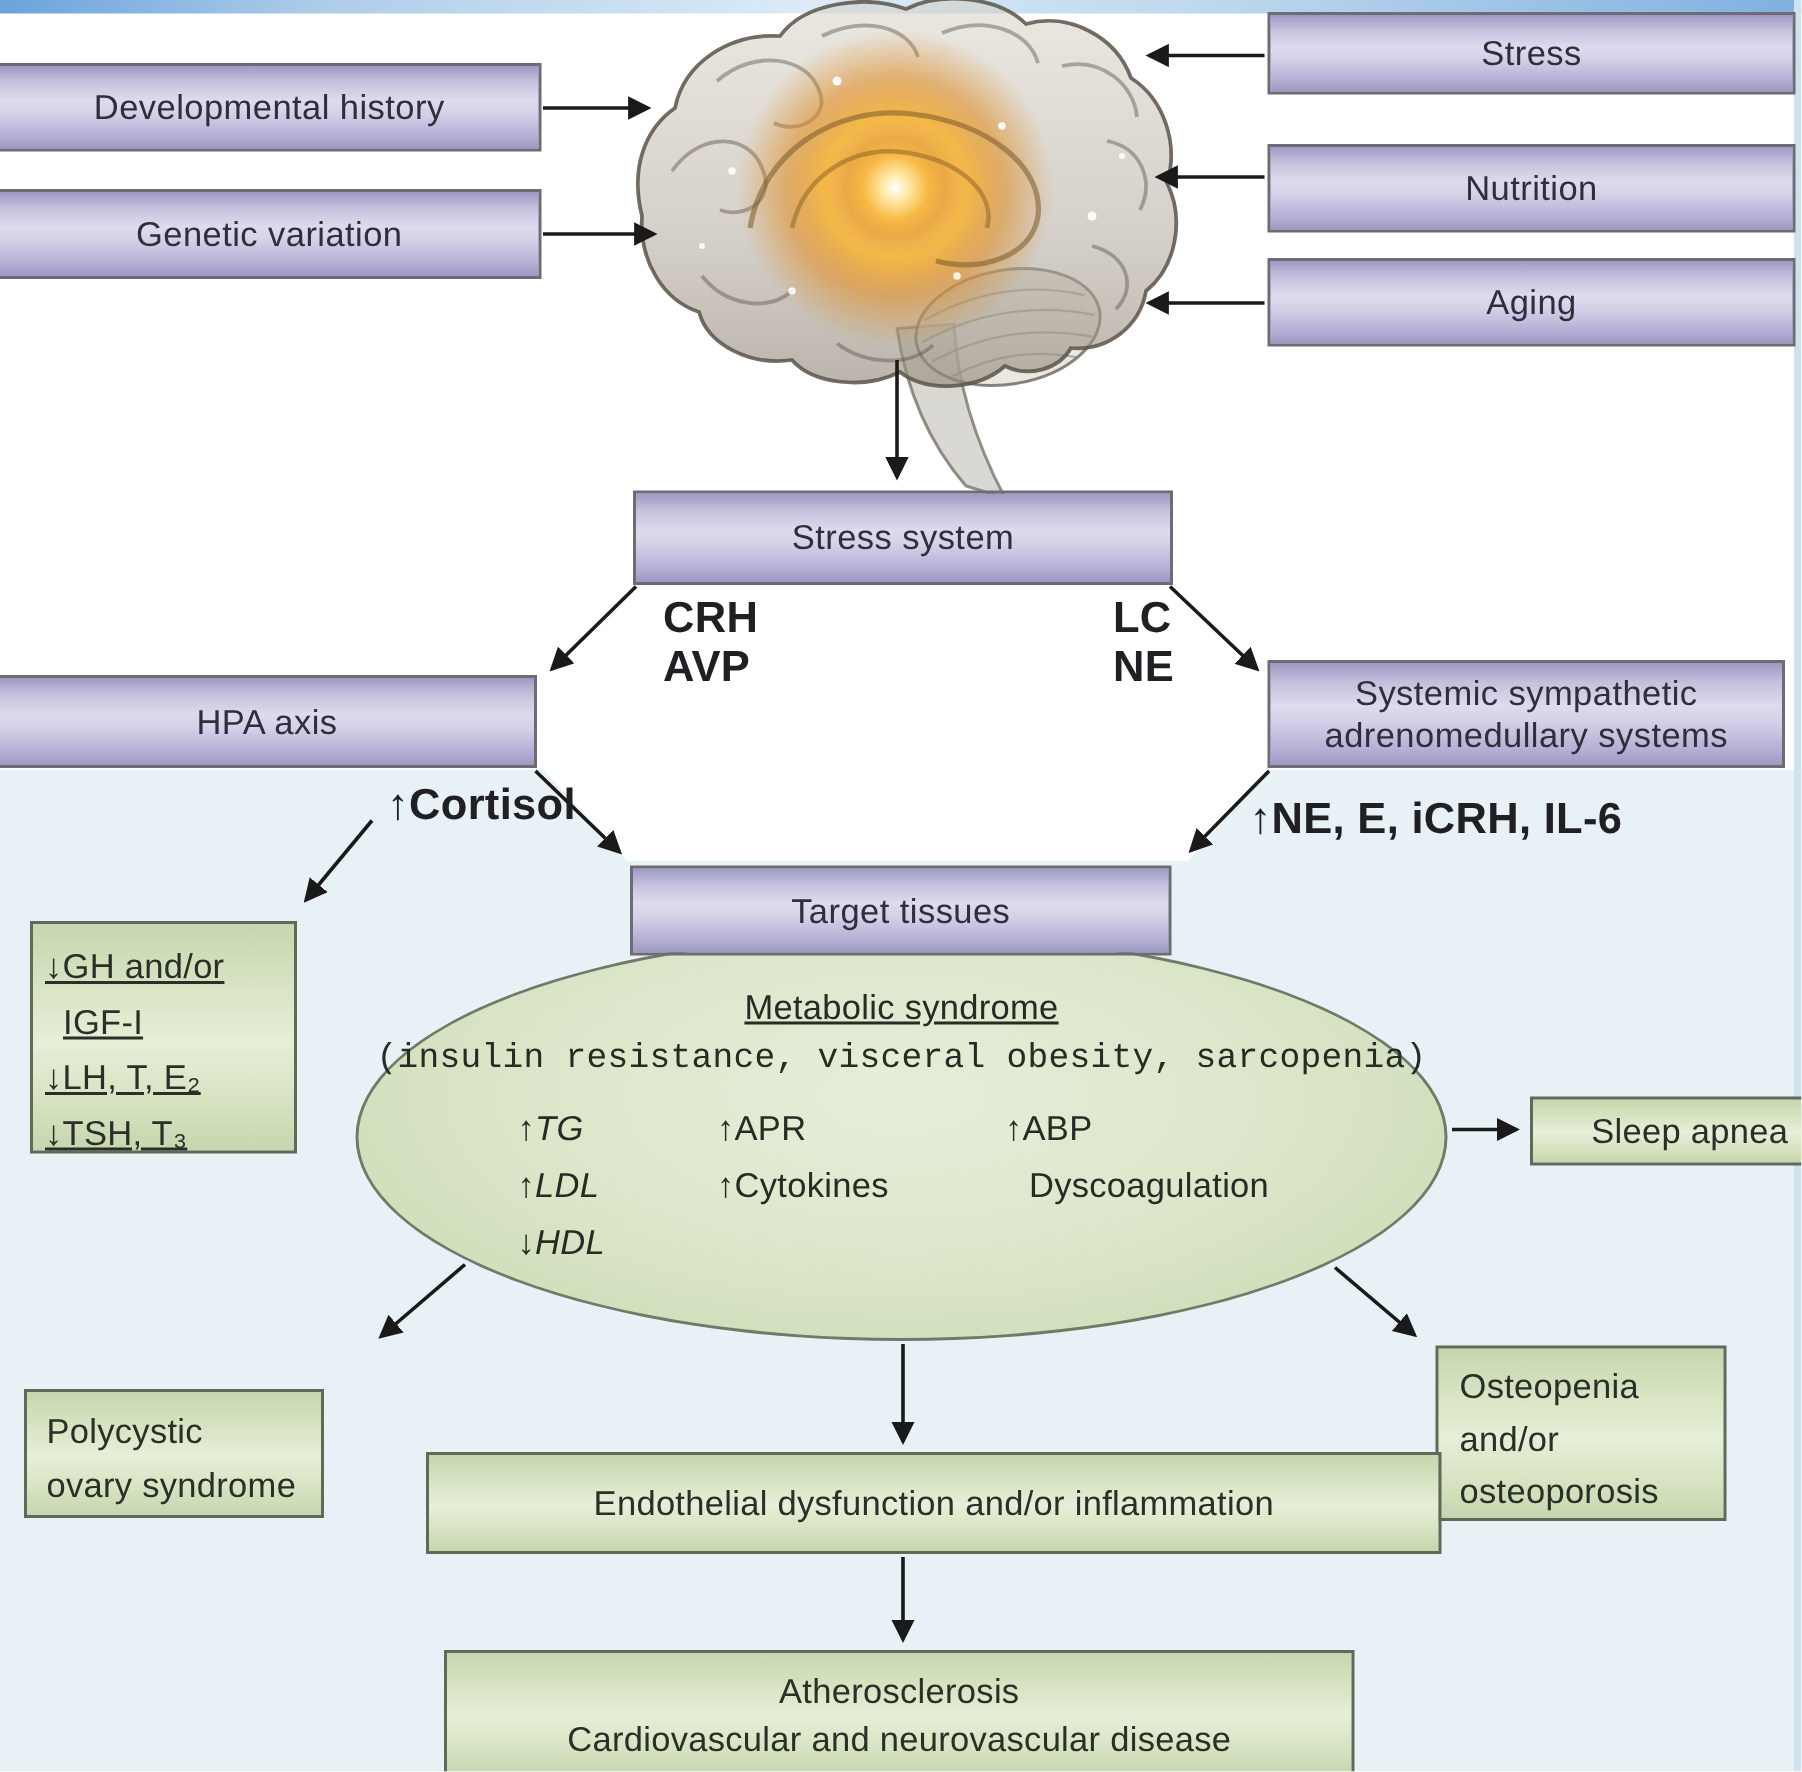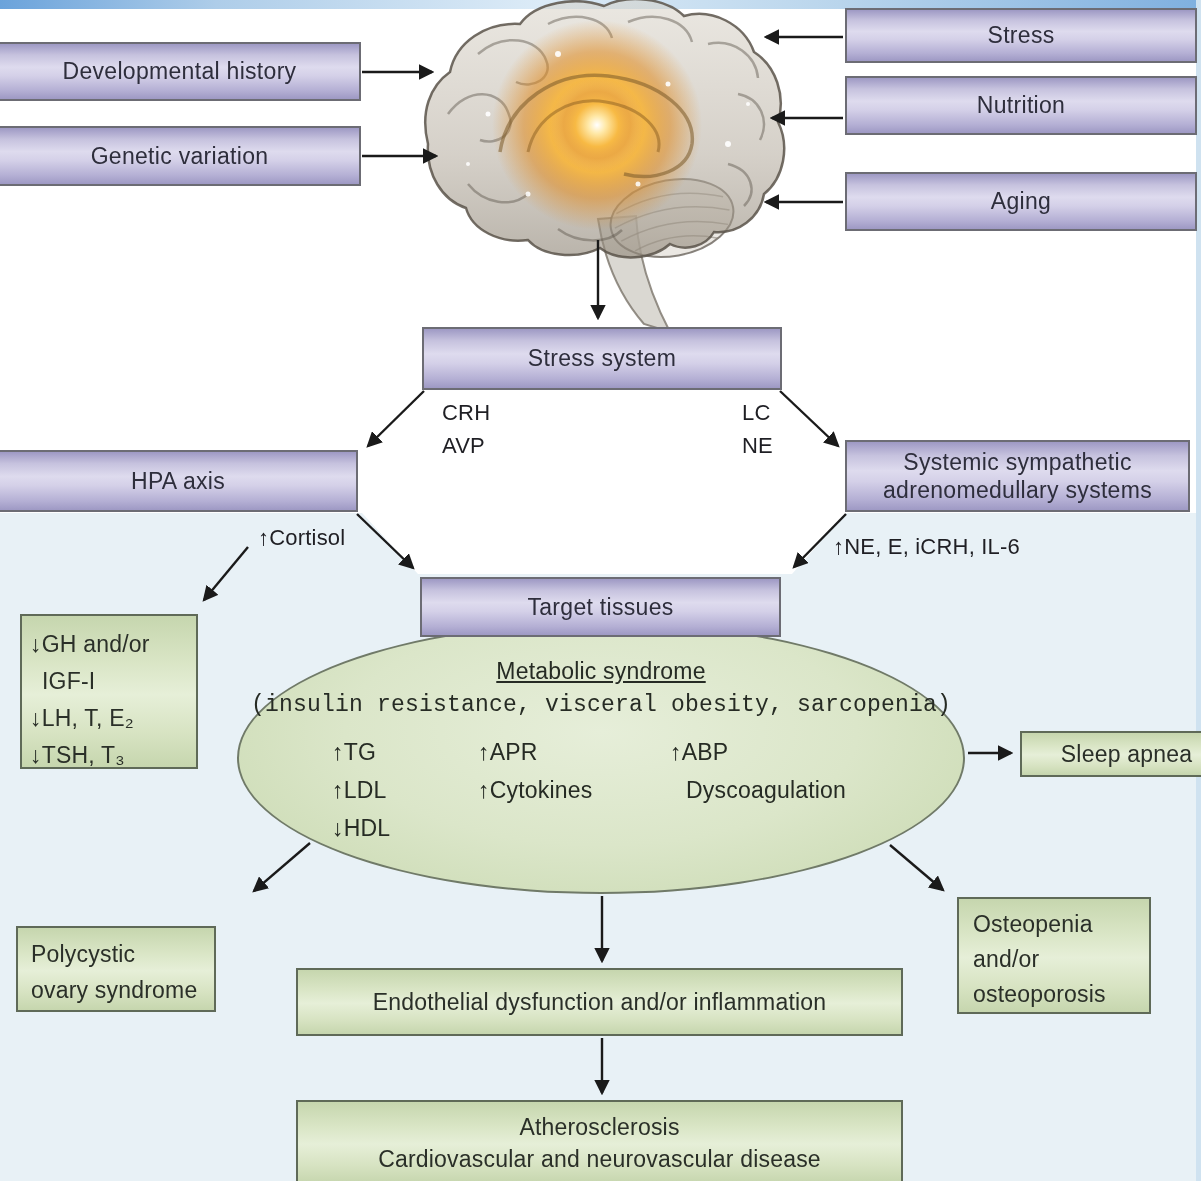--- a/index.html
+++ b/index.html
@@ -20,21 +20,21 @@
   .grn{
     background:linear-gradient(180deg,#c6d6ae 0%,#d9e5c5 30%,#e6efd8 52%,#d7e3c2 78%,#c6d6ae 100%);
     border:2px solid #5f6a58;color:#2a2f28;font-size:23px;letter-spacing:.2px;line-height:30px;
   }
   .grn.left{justify-content:flex-start;text-align:left;}
   .ellipse{
     position:absolute;left:237px;top:622px;width:728px;height:272px;border-radius:50%;z-index:2;
     background:radial-gradient(ellipse at 50% 40%,#e6eed9 0%,#dbe6c9 50%,#cddcb6 85%,#c8d8b0 100%);
     border:2px solid #707a68;box-sizing:border-box;
   }
-  .lbl{position:absolute;z-index:10;color:#1f1f24;font-size:22px;letter-spacing:.2px;line-height:33px;}
+  .lbl{position:absolute;z-index:10;color:#1f1f24;font-size:29px;letter-spacing:.2px;line-height:33px;font-weight:bold;}
   .ell-txt{position:absolute;z-index:10;color:#262b24;font-size:23px;letter-spacing:.2px;}
   .arrows{position:absolute;left:0;top:0;z-index:5;pointer-events:none;}
   .brain{position:absolute;left:408px;top:-6px;z-index:4;}
 </style>
 </head>
 <body>
 
 <div class="canvas">
 
   <div class="top-strip"></div>
@@ -133,21 +133,21 @@
   <div class="box lav" style="left:-2px;top:42px;width:363px;height:59px;">
     <span>Developmental history</span>
   </div>
   <div class="box lav" style="left:-2px;top:126px;width:363px;height:60px;">
     <span>Genetic variation</span>
   </div>
 
   <div class="box lav" style="left:845px;top:8px;width:352px;height:55px;">
     <span>Stress</span>
   </div>
-  <div class="box lav" style="left:845px;top:76px;width:352px;height:59px;">
+  <div class="box lav" style="left:845px;top:96px;width:352px;height:59px;">
     <span>Nutrition</span>
   </div>
   <div class="box lav" style="left:845px;top:172px;width:352px;height:59px;">
     <span>Aging</span>
   </div>
 
   <div class="box lav" style="left:422px;top:327px;width:360px;height:63px;">
     <span>Stress system</span>
   </div>
 
@@ -168,30 +168,30 @@
     <div>adrenomedullary systems</div>
   </div>
 
   <div class="lbl" style="left:258px;top:521px;">↑Cortisol</div>
   <div class="lbl" style="left:833px;top:530px;">↑NE, E, iCRH, IL-6</div>
 
   <div class="box lav" style="left:420px;top:577px;width:361px;height:60px;">
     <span>Target tissues</span>
   </div>
 
-  <div class="box grn left" style="left:20px;top:614px;width:178px;height:155px;align-items:flex-start;padding:10px 0 0 8px;line-height:37px;flex-direction:column;font-size:23px;">
+  <div class="box grn left" style="left:20px;top:614px;width:178px;height:155px;align-items:flex-start;padding:10px 0 0 8px;line-height:37px;flex-direction:column;font-size:23px;text-decoration:underline;">
     <div>↓GH and/or</div>
     <div style="padding-left:12px;">IGF-I</div>
     <div>↓LH, T, E₂</div>
     <div>↓TSH, T₃</div>
   </div>
 
   <div class="ell-txt" style="left:237px;top:658px;width:728px;text-align:center;text-decoration:underline;">Metabolic syndrome</div>
   <div class="ell-txt" style="left:237px;top:692px;width:728px;text-align:center;font-family:Liberation Mono, monospace;">(insulin resistance, visceral obesity, sarcopenia)</div>
-  <div class="ell-txt" style="left:332px;top:733px;line-height:38px;">
+  <div class="ell-txt" style="left:345px;top:733px;line-height:38px;font-style:italic;">
     <div>↑TG</div>
     <div>↑LDL</div>
     <div>↓HDL</div>
   </div>
   <div class="ell-txt" style="left:478px;top:733px;line-height:38px;">
     <div>↑APR</div>
     <div>↑Cytokines</div>
   </div>
   <div class="ell-txt" style="left:670px;top:733px;line-height:38px;">
     <div>↑ABP</div>
@@ -206,21 +206,21 @@
     <div>Polycystic</div>
     <div>ovary syndrome</div>
   </div>
 
   <div class="box grn left" style="left:957px;top:897px;width:194px;height:117px;align-items:flex-start;padding:8px 0 0 14px;flex-direction:column;line-height:35px;">
     <div>Osteopenia</div>
     <div>and/or</div>
     <div>osteoporosis</div>
   </div>
 
-  <div class="box grn" style="left:296px;top:968px;width:607px;height:68px;">
+  <div class="box grn" style="left:284px;top:968px;width:677px;height:68px;">
     <span>Endothelial dysfunction and/or inflammation</span>
   </div>
 
   <div class="box grn" style="left:296px;top:1100px;width:607px;height:85px;flex-direction:column;line-height:32px;">
     <div>Atherosclerosis</div>
     <div>Cardiovascular and neurovascular disease</div>
   </div>
 
 </div>
 

